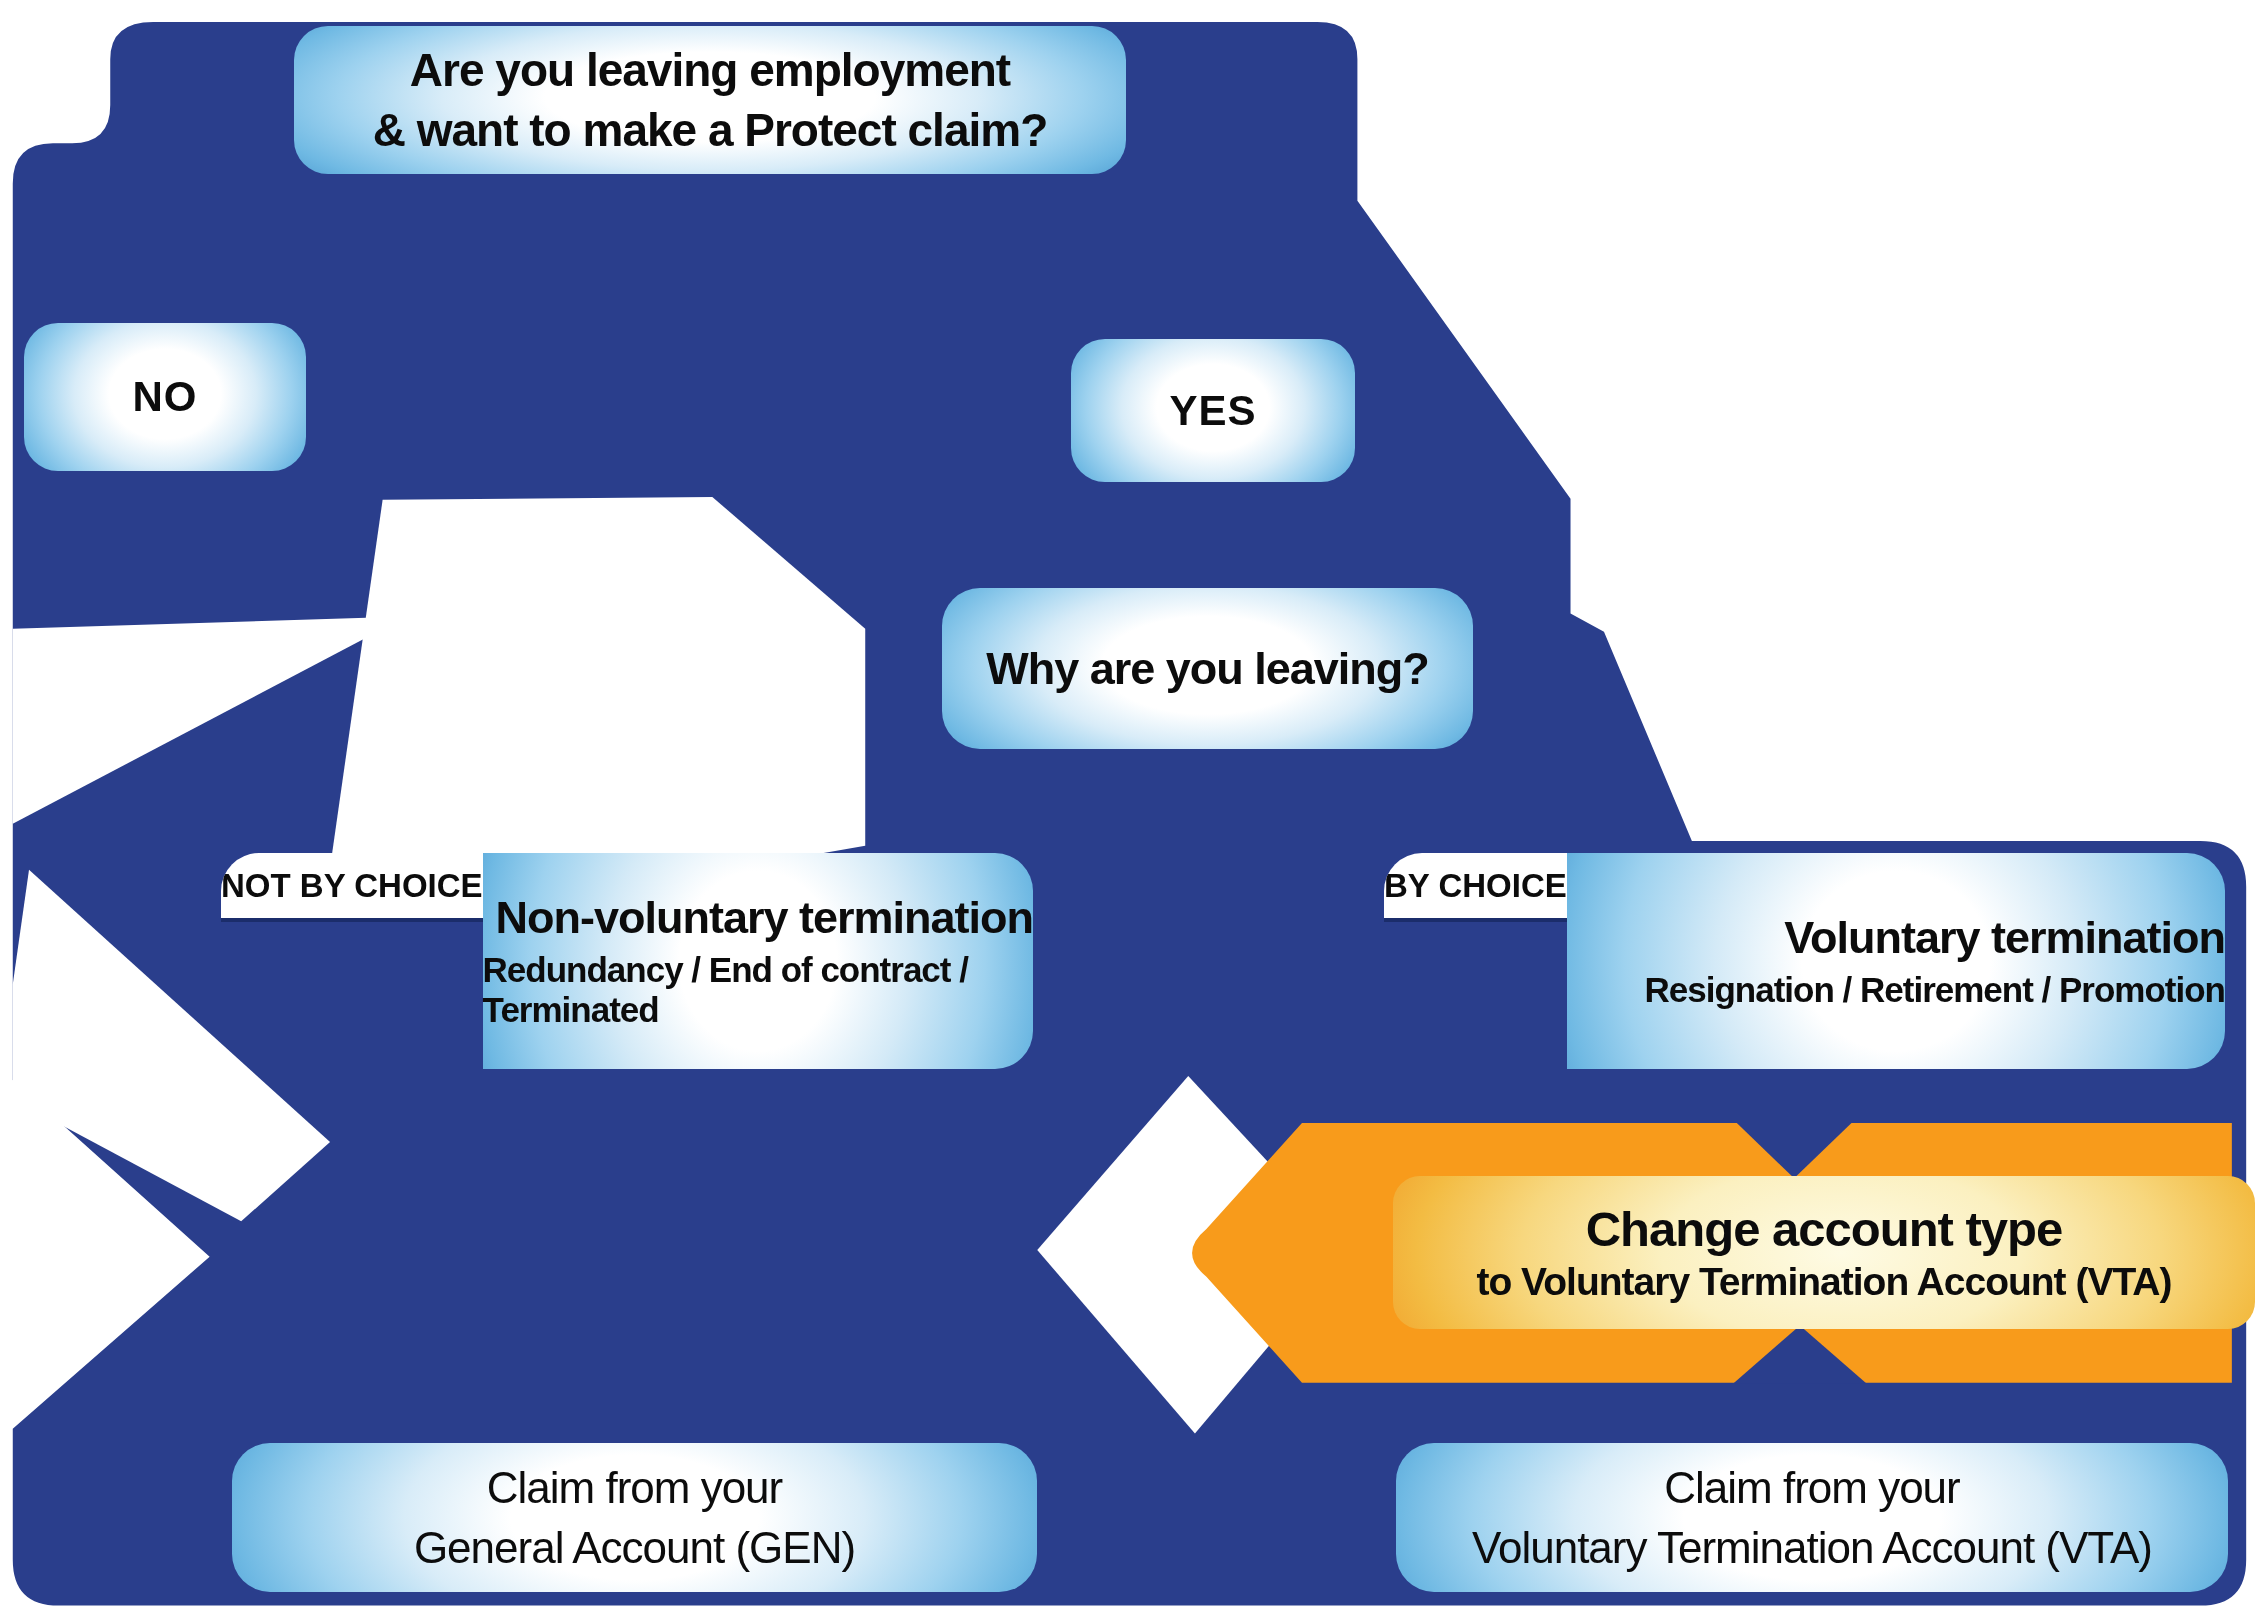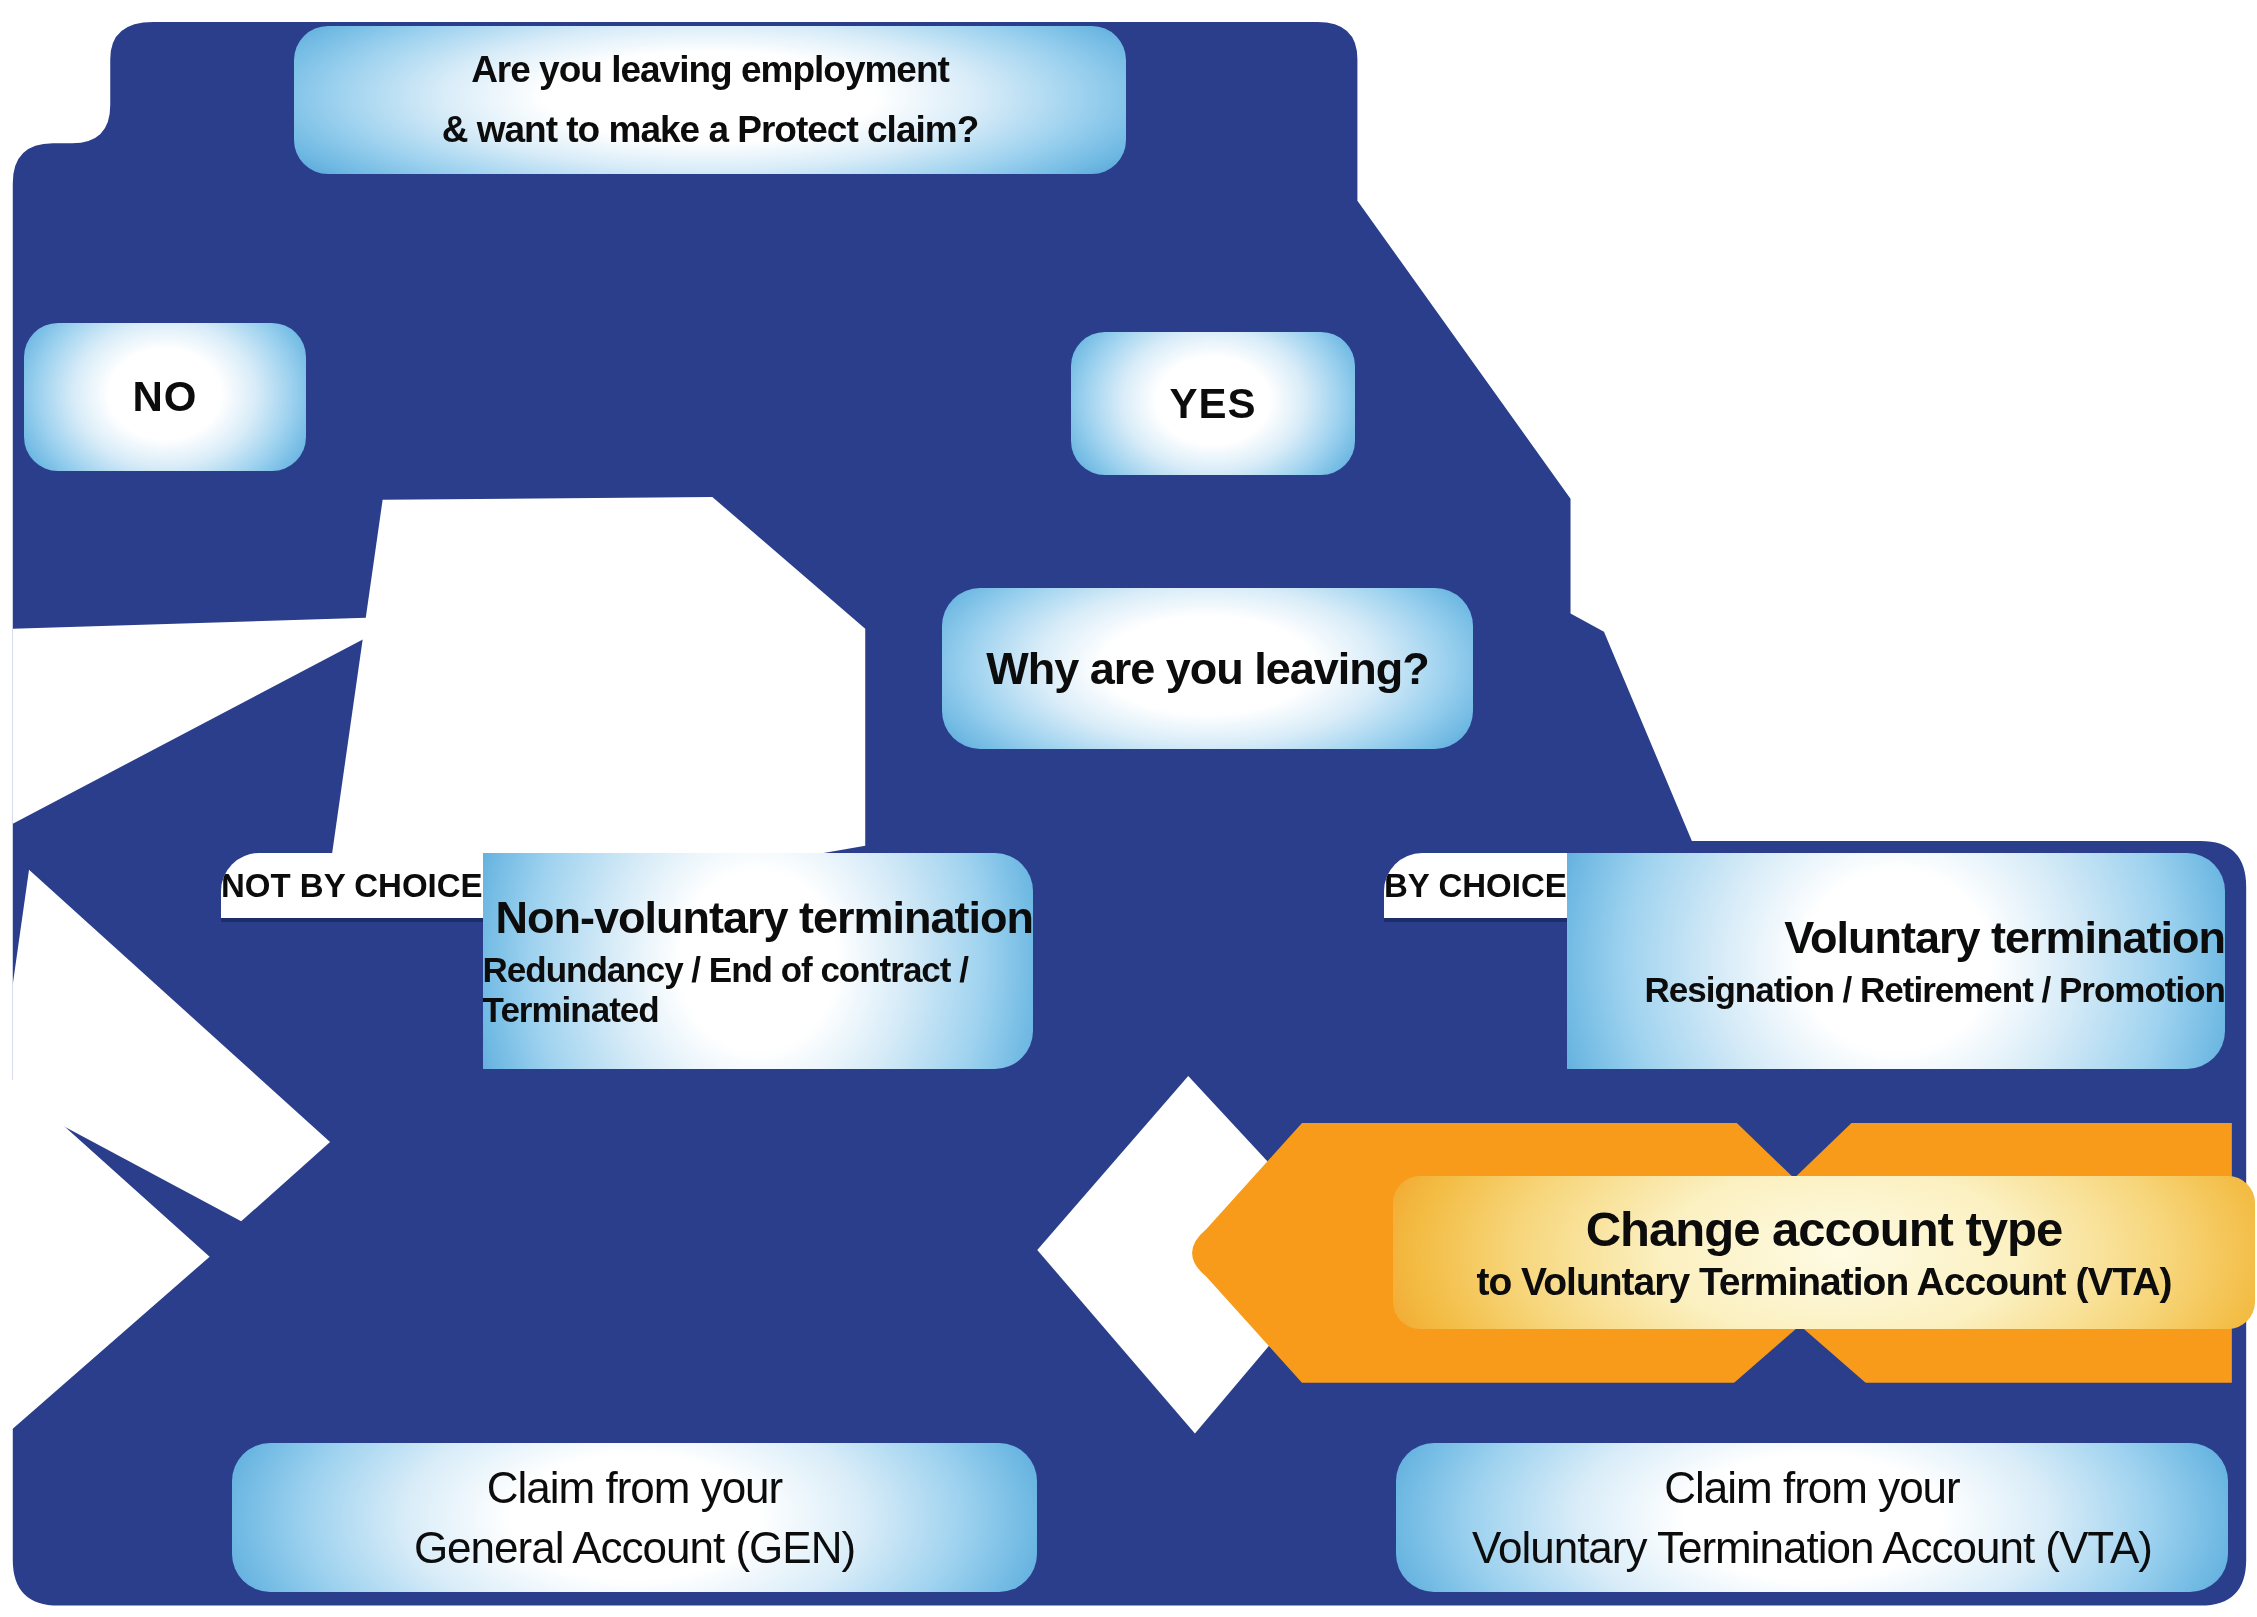--- a/index.html
+++ b/index.html
@@ -16,21 +16,21 @@
   .bubble{
     background:radial-gradient(ellipse 62% 95% at 50% 48%,
       #ffffff 0%, #ffffff 32%, #d8ecf8 52%, #9ed2ef 72%, #6fb9e3 88%, #4f9dd2 100%);
     border-radius:34px;
   }
   .wide{
     background:radial-gradient(ellipse 55% 150% at 50% 50%,
       #ffffff 0%, #ffffff 28%, #d8ecf8 52%, #9ed2ef 74%, #6fb9e3 90%, #55a5d8 100%);
     border-radius:38px;
   }
-  .q-line{font-size:37px;font-weight:bold;line-height:60px;letter-spacing:-1px;}
+  .q-line{font-size:46px;font-weight:bold;line-height:60px;letter-spacing:-1px;}
   .ans{font-size:42px;font-weight:bold;letter-spacing:1px;}
   .why{font-size:45px;font-weight:bold;letter-spacing:-1px;text-align:center;}
 
   .choice{position:absolute;display:flex;flex-direction:row;border-radius:38px;overflow:hidden;}
   .choice-header{
     height:65px;background:#ffffff;display:flex;align-items:center;justify-content:center;
     font-size:33px;font-weight:bold;letter-spacing:0px;border-bottom:4.8px solid #1b2d6b;
   }
   .choice-body{
     flex:1;display:flex;flex-direction:column;align-items:flex-end;justify-content:center;gap:6px;
@@ -82,21 +82,21 @@
   </svg>
 
   <div class="node bubble" style="left:294px;top:26px;width:832px;height:148px;">
     <div class="q-line">Are you leaving employment</div>
     <div class="q-line">&amp; want to make a Protect claim?</div>
   </div>
 
   <div class="node bubble" style="left:24px;top:323px;width:282px;height:148px;">
     <div class="ans">NO</div>
   </div>
-  <div class="node bubble" style="left:1071px;top:332px;width:284px;height:143px;">
+  <div class="node bubble" style="left:1071px;top:339px;width:284px;height:143px;">
     <div class="ans">YES</div>
   </div>
 
   <div class="node bubble" style="left:942px;top:588px;width:531px;height:161px;border-radius:38px;">
     <div class="why">Why are you leaving?</div>
   </div>
 
   <div class="choice" style="left:221px;top:853px;width:812px;height:216px;">
     <div class="choice-header">NOT BY CHOICE</div>
     <div class="choice-body">

